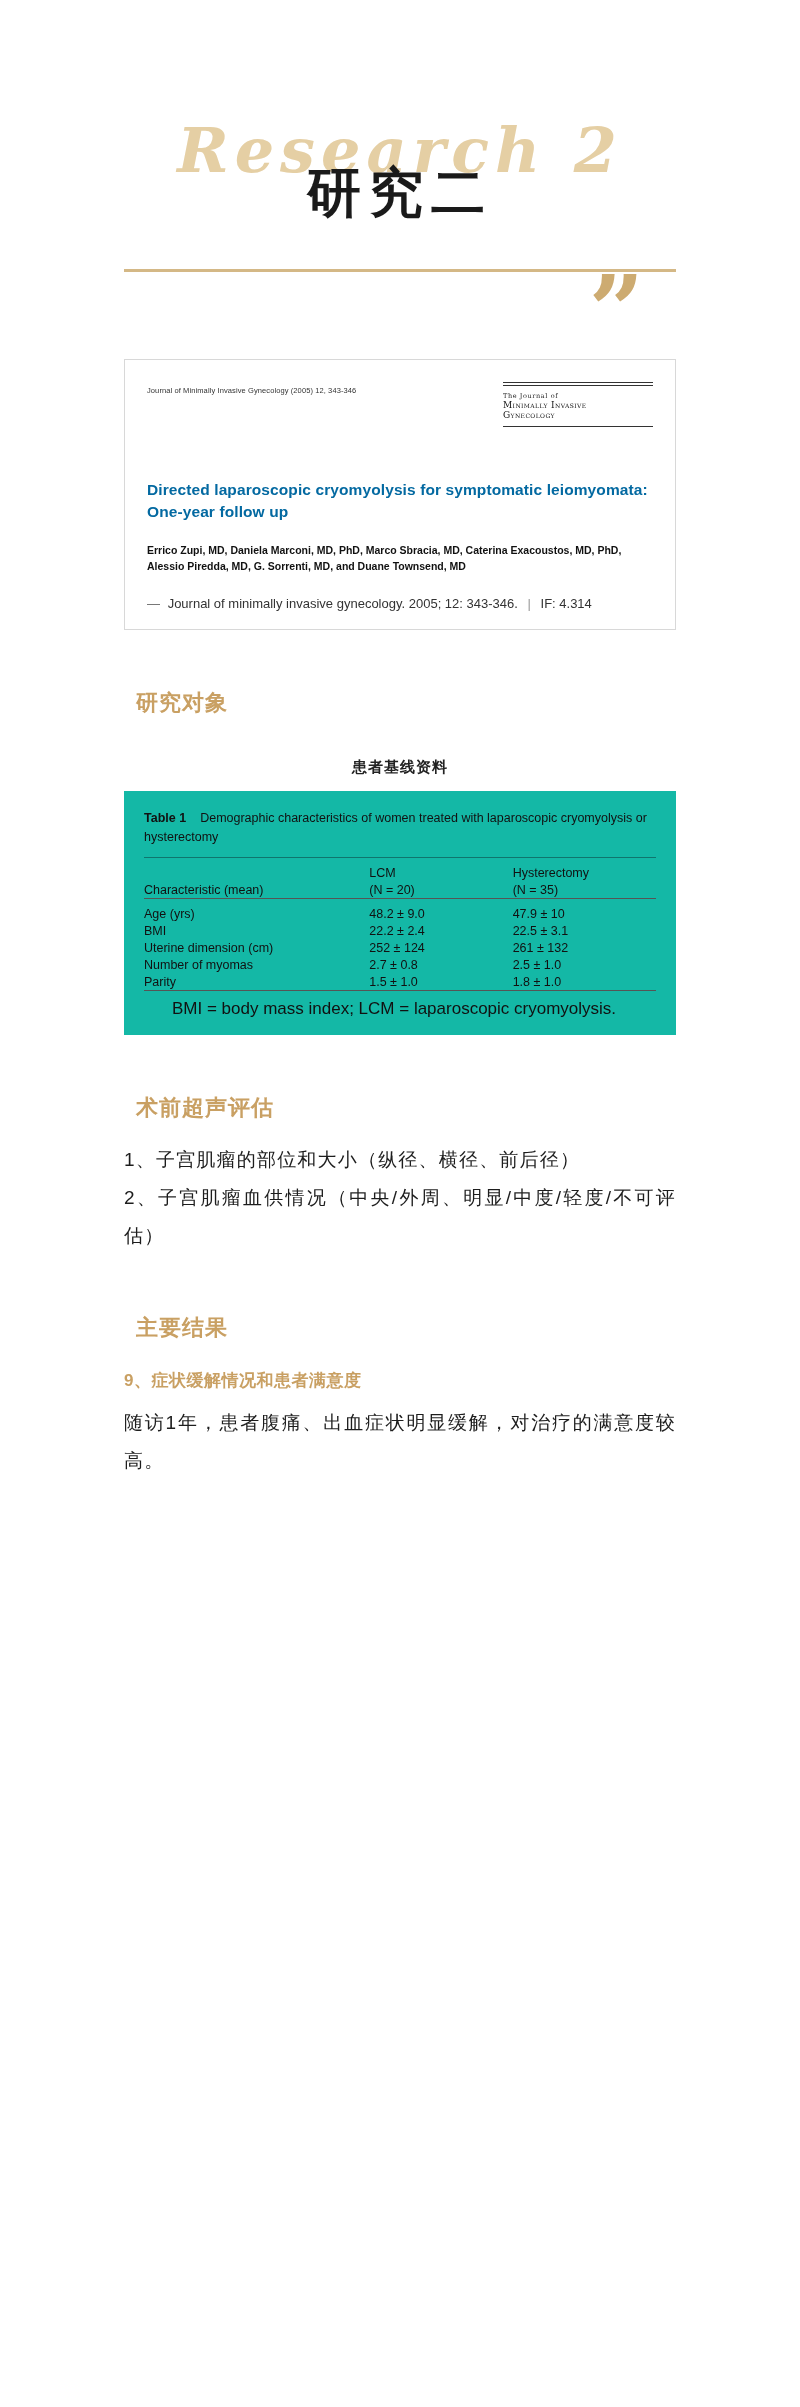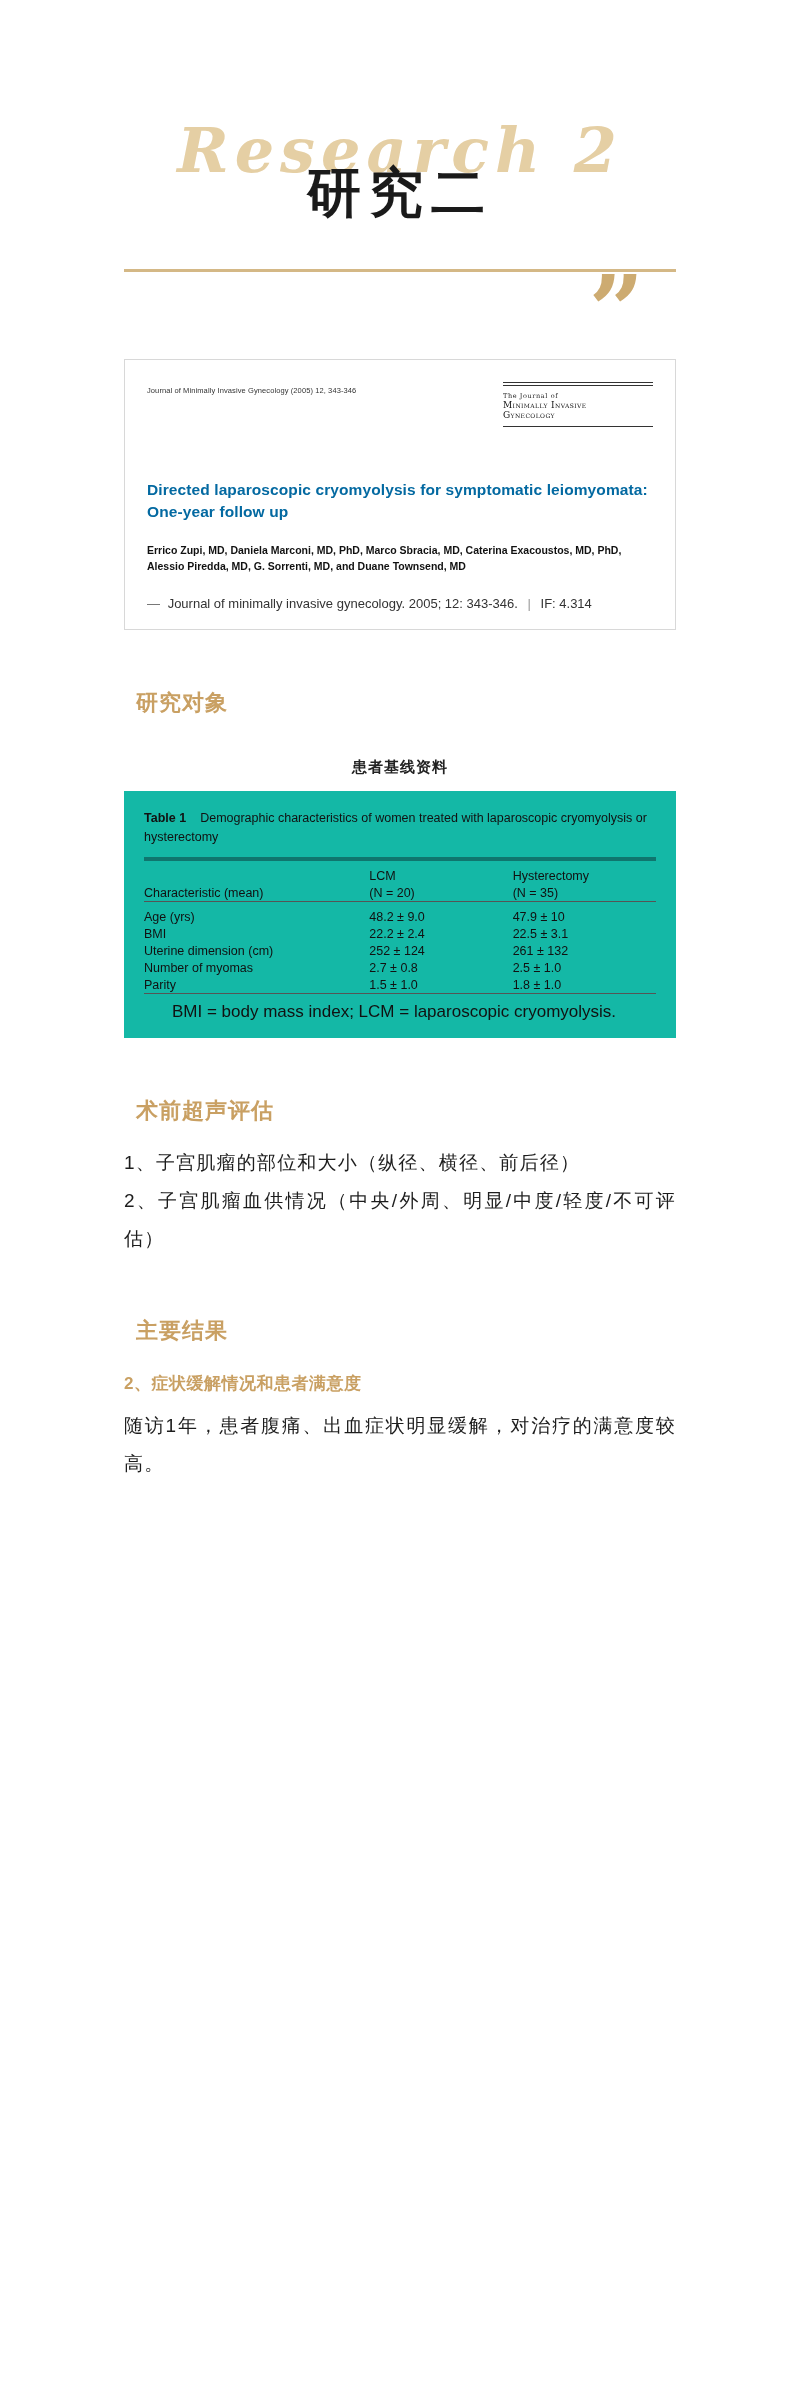--- a/index.html
+++ b/index.html
@@ -184,21 +184,21 @@
     font-size: 12.5px;
     color: #111;
   }
   table.demo th, table.demo td {
     padding: 1.5px 0;
     text-align: left;
     font-weight: normal;
   }
   table.demo thead tr.grp th { padding-top: 8px; }
   table.demo .c2, table.demo .c3 { text-align: left; }
-  .thead-top { border-top: 4px solid #0f766e; }
+  .thead-top { border-top: 1px solid #0f766e; }
   .thead-bot td, .thead-bot th { border-bottom: 1px solid #555; }
   .tbody-end td { border-bottom: 1px solid #555; }
   col.c1 { width: 44%; }
   col.c2 { width: 28%; }
   col.c3 { width: 28%; }
   .tbl-foot {
     font-size: 17px;
     color: #111;
     padding: 8px 0 2px 28px;
   }
@@ -303,17 +303,17 @@
     </table>
 
     <div class="tbl-foot">BMI = body mass index; LCM = laparoscopic cryomyolysis.</div>
   </div>
 
   <div class="sec-h">术前超声评估</div>
   <p class="body-p">1、子宫肌瘤的部位和大小（纵径、横径、前后径）</p>
   <p class="body-p">2、子宫肌瘤血供情况（中央/外周、明显/中度/轻度/不可评估）</p>
 
   <div class="sec-h">主要结果</div>
-  <div class="sec-sub">2、症状缓解情况和患者满意度</div>
+  <div class="sec-sub">9、症状缓解情况和患者满意度</div>
   <p class="body-p">随访1年，患者腹痛、出血症状明显缓解，对治疗的满意度较高。</p>
 
   <div class="spacer-bottom"></div>
 </div>
 
 </body></html>

